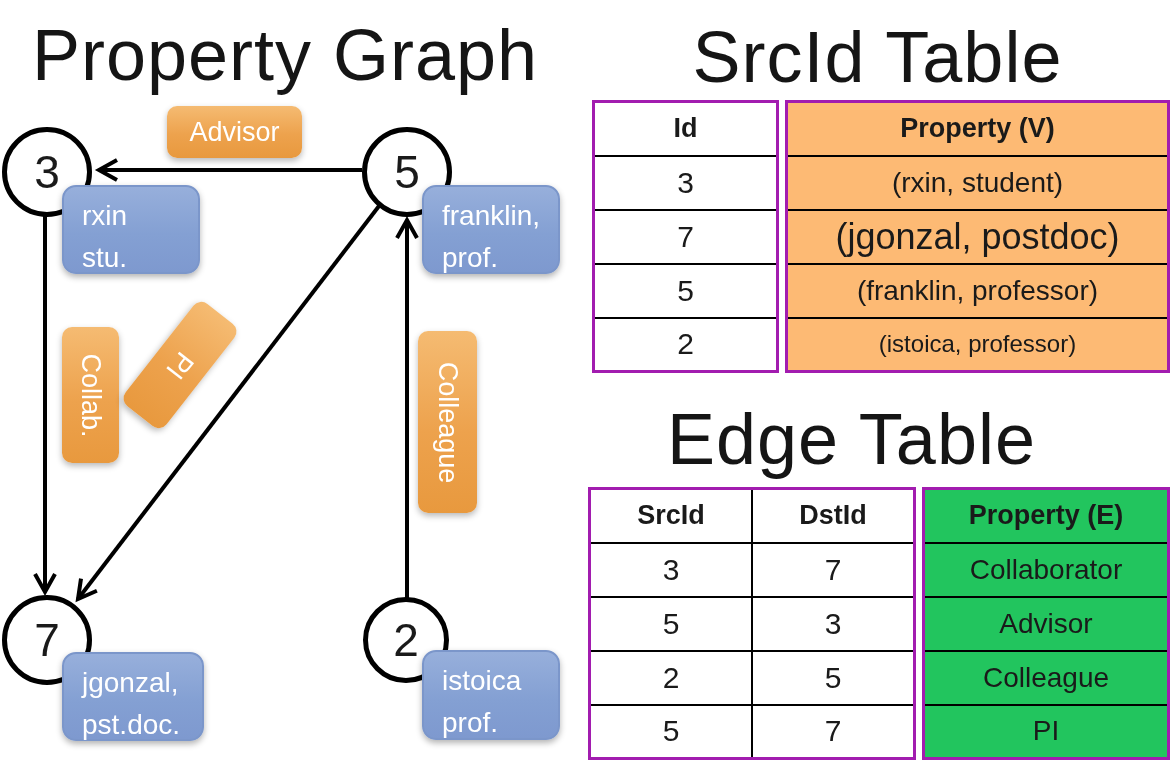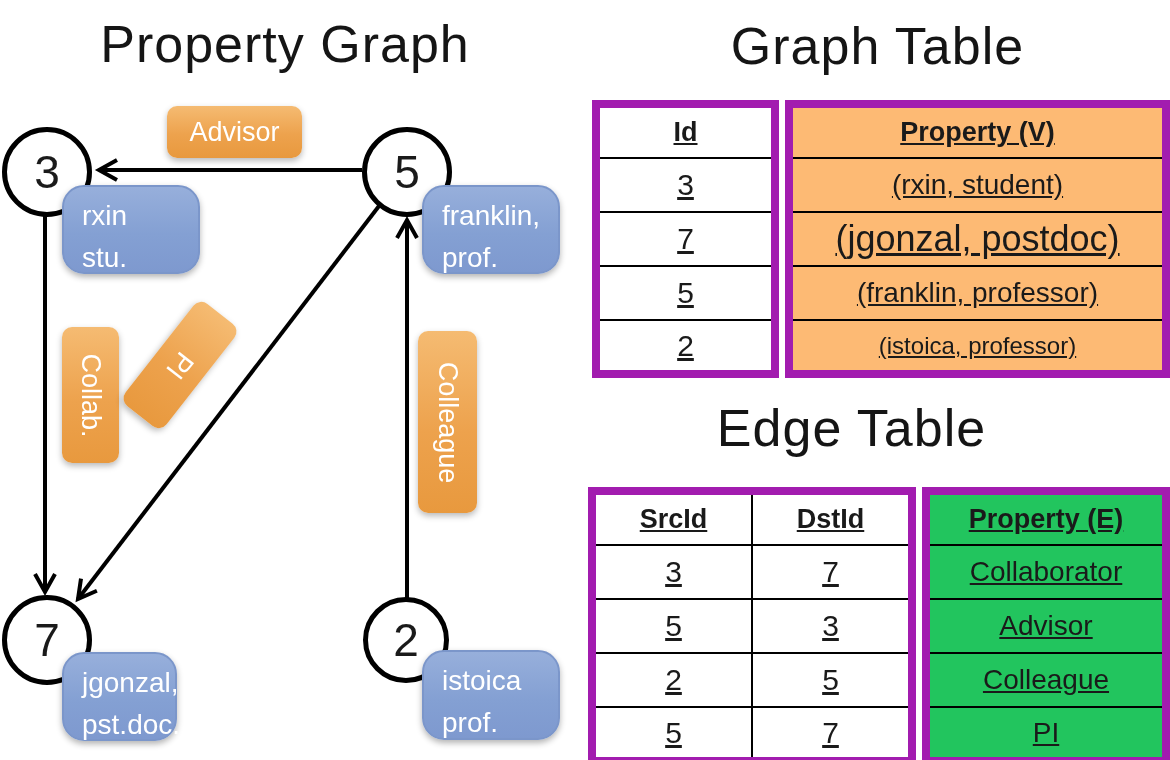--- a/index.html
+++ b/index.html
@@ -2,21 +2,21 @@
 <html><head>
 <meta charset="utf-8">
 <style>
   * { margin:0; padding:0; box-sizing:border-box; }
   html,body { background:#ffffff; }
   #canvas {
     position:relative; width:1170px; height:760px; background:#ffffff;
     font-family:"Liberation Sans", sans-serif; color:#1a1a1a; overflow:hidden;
   }
   .title {
-    position:absolute; text-align:center; font-size:52px; font-weight:300;
+    position:absolute; text-align:center; font-size:72px; font-weight:300;
     letter-spacing:1px; color:#151515; white-space:nowrap;
   }
   
   .node {
     position:absolute; background:#ffffff; border:5px solid #000;
     border-radius:50%; display:flex; align-items:center; justify-content:center;
     font-size:46px; font-weight:300; z-index:1;
   }
   
   #edge-layer { position:absolute; left:0; top:0; z-index:2; }
@@ -24,43 +24,43 @@
   .elabel {
     position:absolute; z-index:3; border-radius:10px; color:#ffffff;
     background:linear-gradient(180deg,#f5bb72 0%,#eda24d 55%,#e8993e 100%);
     box-shadow:0 3px 6px rgba(0,0,0,0.28);
     display:flex; align-items:center; justify-content:center;
     font-size:27px; font-weight:400;
   }
   .elabel .vtext { transform:rotate(90deg); white-space:nowrap; }
   
   .vbox {
-    position:absolute; z-index:3; border-radius:22px; color:#ffffff;
+    position:absolute; z-index:3; border-radius:14px; color:#ffffff;
     background:linear-gradient(180deg,#97afdb 0%,#84a0d3 55%,#7e99cf 100%);
     border:2px solid #7b96ca; box-shadow:0 3px 6px rgba(0,0,0,0.30);
     font-size:28px; line-height:1.5; padding:8px 10px 6px 18px;
   }
   
   table { position:absolute; border-collapse:collapse; table-layout:fixed; }
   td, th {
     border:2px solid #000; text-align:center; vertical-align:middle;
     height:54px; font-size:30px; font-weight:300; overflow:hidden;
   }
   th { font-weight:bold; font-size:27px; }
-  table { border:8px solid #a21caf;text-decoration:underline; }
+  table { border:3px solid #a21caf; }
   .vfill { background:#fdba74; }
   .efill { background:#22c55e; }
 </style>
 </head>
 <body>
 
 <div id="canvas">
 
   <div class="title" style="left:0; top:14px; width:570px;">Property Graph</div>
-  <div class="title" style="left:585px; top:16px; width:585px;">Graph Table</div>
+  <div class="title" style="left:585px; top:16px; width:585px;">SrcId Table</div>
   <div class="title" style="left:559px; top:398px; width:585px;">Edge Table</div>
 
   <div class="node" style="left:2px;   top:127px; width:90px; height:90px;">
     <span>3</span>
   </div>
   <div class="node" style="left:362px; top:127px; width:90px; height:90px;">
     <span>5</span>
   </div>
   <div class="node" style="left:2px;   top:595px; width:90px; height:90px;">
     <span>7</span>
@@ -95,21 +95,21 @@
   </div>
 
   <div class="vbox" style="left:62px; top:185px; width:138px; height:89px;">
     <div>rxin</div>
     <div>stu.</div>
   </div>
   <div class="vbox" style="left:422px; top:185px; width:138px; height:89px;">
     <div>franklin,</div>
     <div>prof.</div>
   </div>
-  <div class="vbox" style="left:62px; top:652px; width:115px; height:89px;">
+  <div class="vbox" style="left:62px; top:652px; width:142px; height:89px;">
     <div>jgonzal,</div>
     <div>pst.doc.</div>
   </div>
   <div class="vbox" style="left:422px; top:650px; width:138px; height:90px;">
     <div>istoica</div>
     <div>prof.</div>
   </div>
 
   <table style="left:592px; top:100px; width:187px;">
     <tbody>

